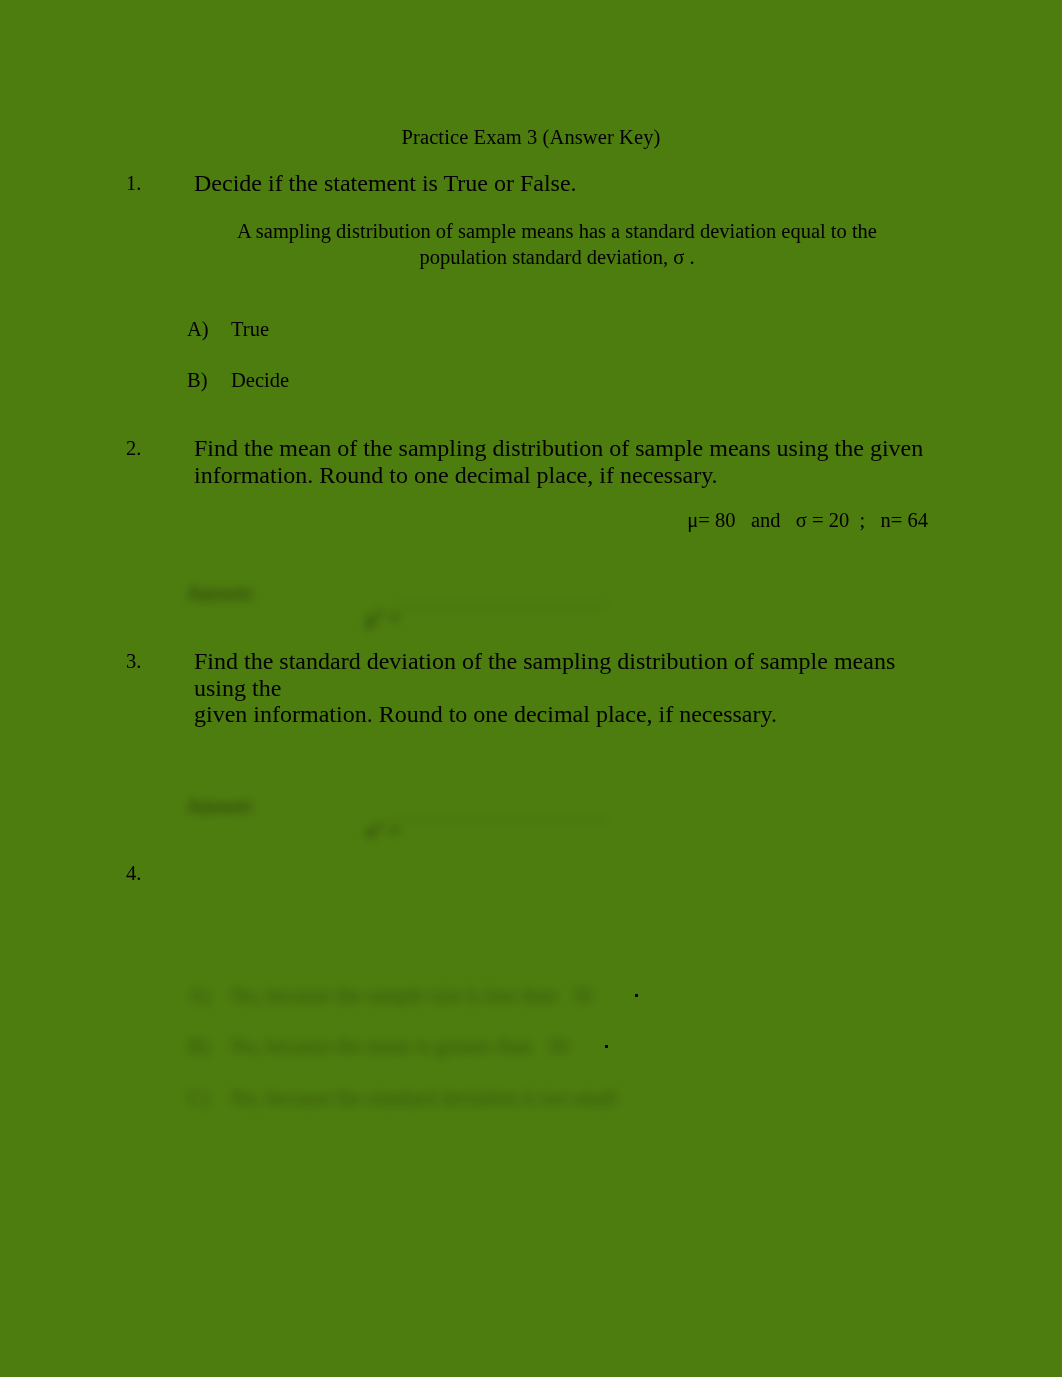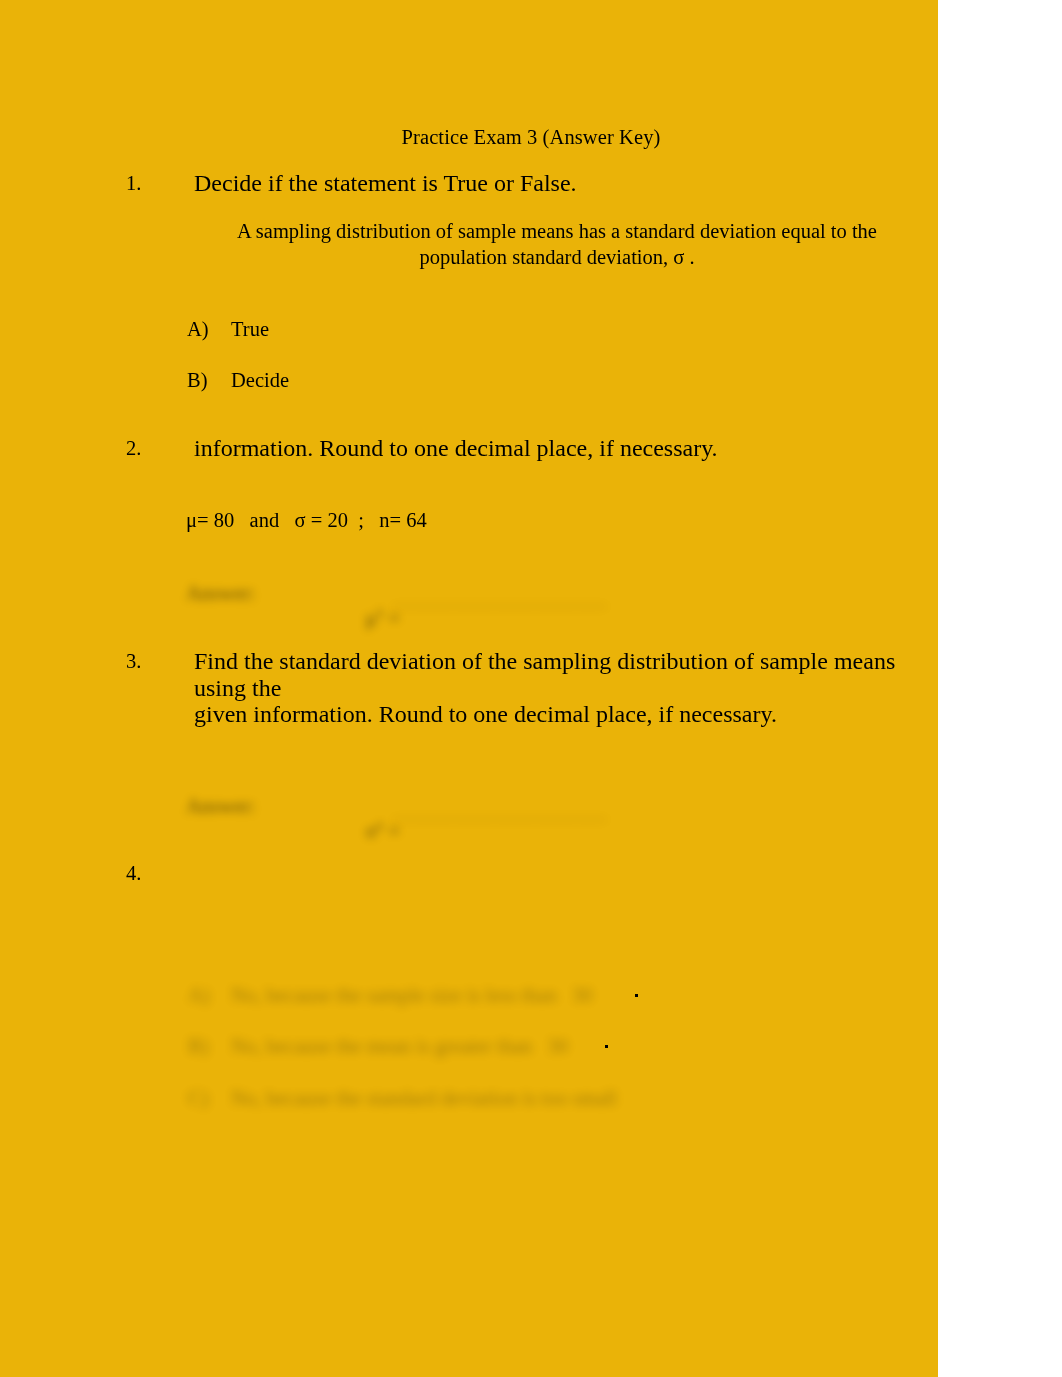--- a/index.html
+++ b/index.html
@@ -12,23 +12,23 @@
     width: 1062px;
     height: 1377px;
     position: relative;
     font-family: "Liberation Serif", "DejaVu Serif", serif;
     color: #000000;
     overflow: hidden;
   }
 
   .page {
     position: relative;
-    width: 938px;
+    width: 1062px;
     height: 1377px;
-    background: #eab308;
+    background: #4d7c0f;
   }
 
   
   .doc-title {
     position: absolute;
     left: 0;
     top: 124px;
     width: 1062px;
     text-align: center;
     font-size: 20.5px;
@@ -68,21 +68,21 @@
     font-size: 20.5px;
     line-height: 26.5px;
     text-align: center;
   }
 
   
   .math-line {
     position: absolute;
     left: 186px;
     width: 742px;
-    text-align: left;
+    text-align: right;
     font-size: 20.5px;
     line-height: 26px;
     white-space: pre;
   }
 
   
   .choice {
     position: absolute;
     font-size: 20.5px;
     line-height: 26px;
@@ -188,20 +188,21 @@
   </div>
 
   <div class="choice" style="left:187px; top:367px;">
     <span class="c-letter">B)</span>
     <span class="c-text">Decide</span>
   </div>
 
   <div class="question" style="top:435px;">
     <div class="q-num">2.</div>
     <div class="q-body">
+      <div>Find the mean of the sampling distribution of sample means using the given</div>
       <div>information. Round to one decimal place, if necessary.</div>
     </div>
   </div>
 
   <div class="math-line" style="top:507px;">μ= 80   and   σ = 20  ;   n= 64</div>
 
   <div class="answer-row" style="top:578px;">
     <span class="redacted ans-label">Answer:</span>
     <span class="redacted ans-symbol">
       <span>μ</span><span class="sup">x̄</span><span> =</span>

